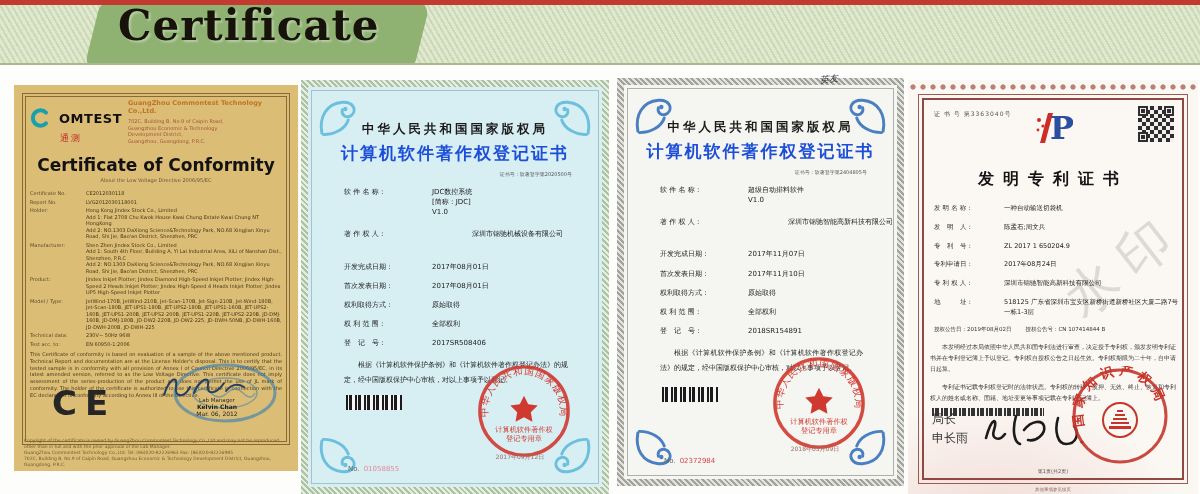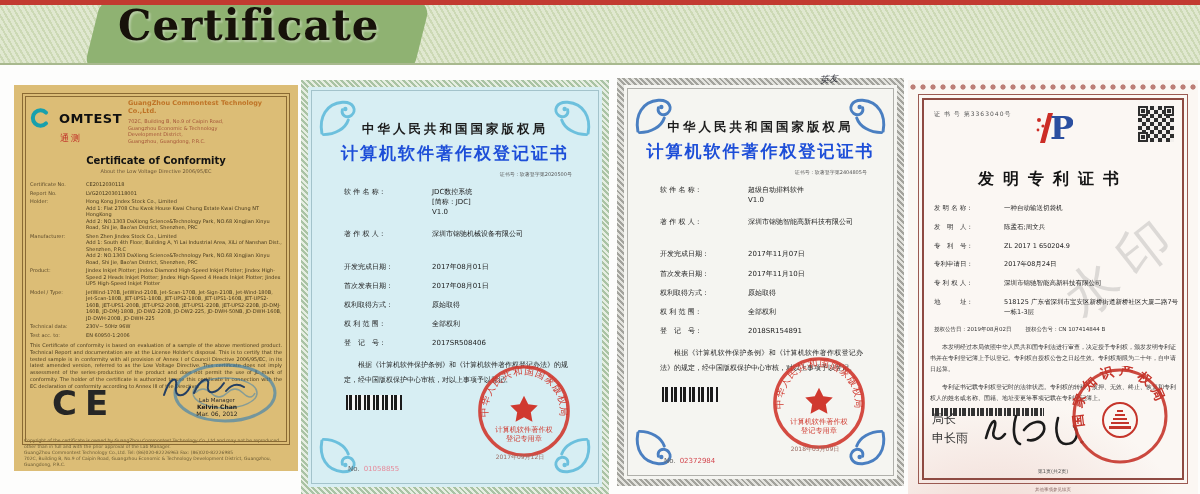--- a/index.html
+++ b/index.html
@@ -24,21 +24,21 @@
   .c1::after{content:"";position:absolute;inset:11px 11px 29px 11px;border:1px solid #8a6a33;}
   .c1-in{position:absolute;inset:14px 16px 32px 16px;}
   .c1-head{display:flex;gap:6px;}
   .c1-logo{width:92px;flex:none;padding-top:6px;}
   .c1-logo-row{display:flex;align-items:center;gap:12px;}
   .c1-logo-text{font-size:13px;font-weight:bold;color:#101010;letter-spacing:.5px;margin-left:-3px;}
   .c1-logo-cn{display:block;font-size:9px;color:#c03028;margin:1px 0 0 30px;letter-spacing:2px;}
   .c1-issuer{flex:1;}
   .c1-company{font-size:6.5px;font-weight:bold;color:#bf7427;margin-bottom:3px;}
   .c1-address{font-size:5px;line-height:1.3;color:#a5563a;white-space:pre-line;}
-  .c1-title{margin:10px 0 2px;text-align:center;font-size:10px;font-weight:bold;color:#121212;
+  .c1-title{margin:10px 0 2px;text-align:center;font-size:17px;font-weight:bold;color:#121212;
             font-family:"DejaVu Sans",sans-serif;}
   .c1-sub{text-align:center;font-size:5px;color:#6a5536;margin-bottom:7px;}
   .c1-rows .row{display:flex;margin-bottom:2px;font-size:5px;line-height:1.3;}
   .c1-rows .lbl{width:56px;flex:none;color:#5c4a2a;}
   .c1-rows .val{flex:1;color:#46381c;}
   .c1-statement{font-size:5px;line-height:1.35;text-align:justify;color:#46381c;margin:4px 0 0;}
   .c1-ce{position:absolute;left:22px;bottom:16px;font-size:34px;font-weight:bold;color:#262626;
          letter-spacing:8px;font-family:"DejaVu Sans",sans-serif;}
   .c1-sign{position:absolute;right:0;bottom:4px;width:130px;height:68px;text-align:center;}
   .c1-stamp{position:absolute;right:2px;top:-6px;}
@@ -64,21 +64,21 @@
   .fl.br{right:8px;bottom:8px;transform:scale(-1,-1);}
   .cp-authority{margin:34px 0 4px;text-align:center;font-size:12.5px;font-weight:bold;
                 letter-spacing:3px;color:#1c1c1c;}
   .cp-title{margin:0;text-align:center;font-size:17px;font-weight:bold;letter-spacing:2px;color:#1d4ed8;}
   .cp-no{text-align:right;font-size:5px;color:#555;margin:6px 30px 10px 0;}
   .cp-rows{margin:0 0 0 36px;}
   .cp-rows .row{display:flex;margin-bottom:9px;font-size:7px;line-height:1.45;}
   .cp-rows .lbl{width:88px;flex:none;color:#222;}
   .cp-rows .val{flex:1;color:#1c1c1c;}
   .cp-rows .row:nth-of-type(1){margin-bottom:12px;}
-  .cp-rows .row:nth-of-type(2){margin-bottom:22px;}
+  .cp-rows .row:nth-of-type(2){margin-bottom:22px;gap:40px;}
   .cp-statement{margin:10px 34px 0 36px;font-size:7px;line-height:2.1;text-align:justify;
                 text-indent:2em;color:#1c1c1c;}
   .cp-foot{position:absolute;left:0;right:0;bottom:0;height:118px;}
   .barcode{position:absolute;left:38px;top:26px;width:56px;height:15px;
            background:repeating-linear-gradient(90deg,#1b1b1b 0 2px,#f2f2f2 2px 3px,#1b1b1b 3px 6px,#f6f6f6 6px 9px);}
   .cp-serial{position:absolute;left:40px;bottom:14px;font-size:7px;color:#666;}
   .cp-serial b{color:#e68a9a;font-weight:normal;margin-left:4px;}
   .c3 .cp-serial b{color:#d4474f;}
   .seal{position:absolute;right:30px;top:-6px;width:96px;height:96px;}
   .seal-date{position:absolute;right:34px;top:84px;width:96px;text-align:center;

